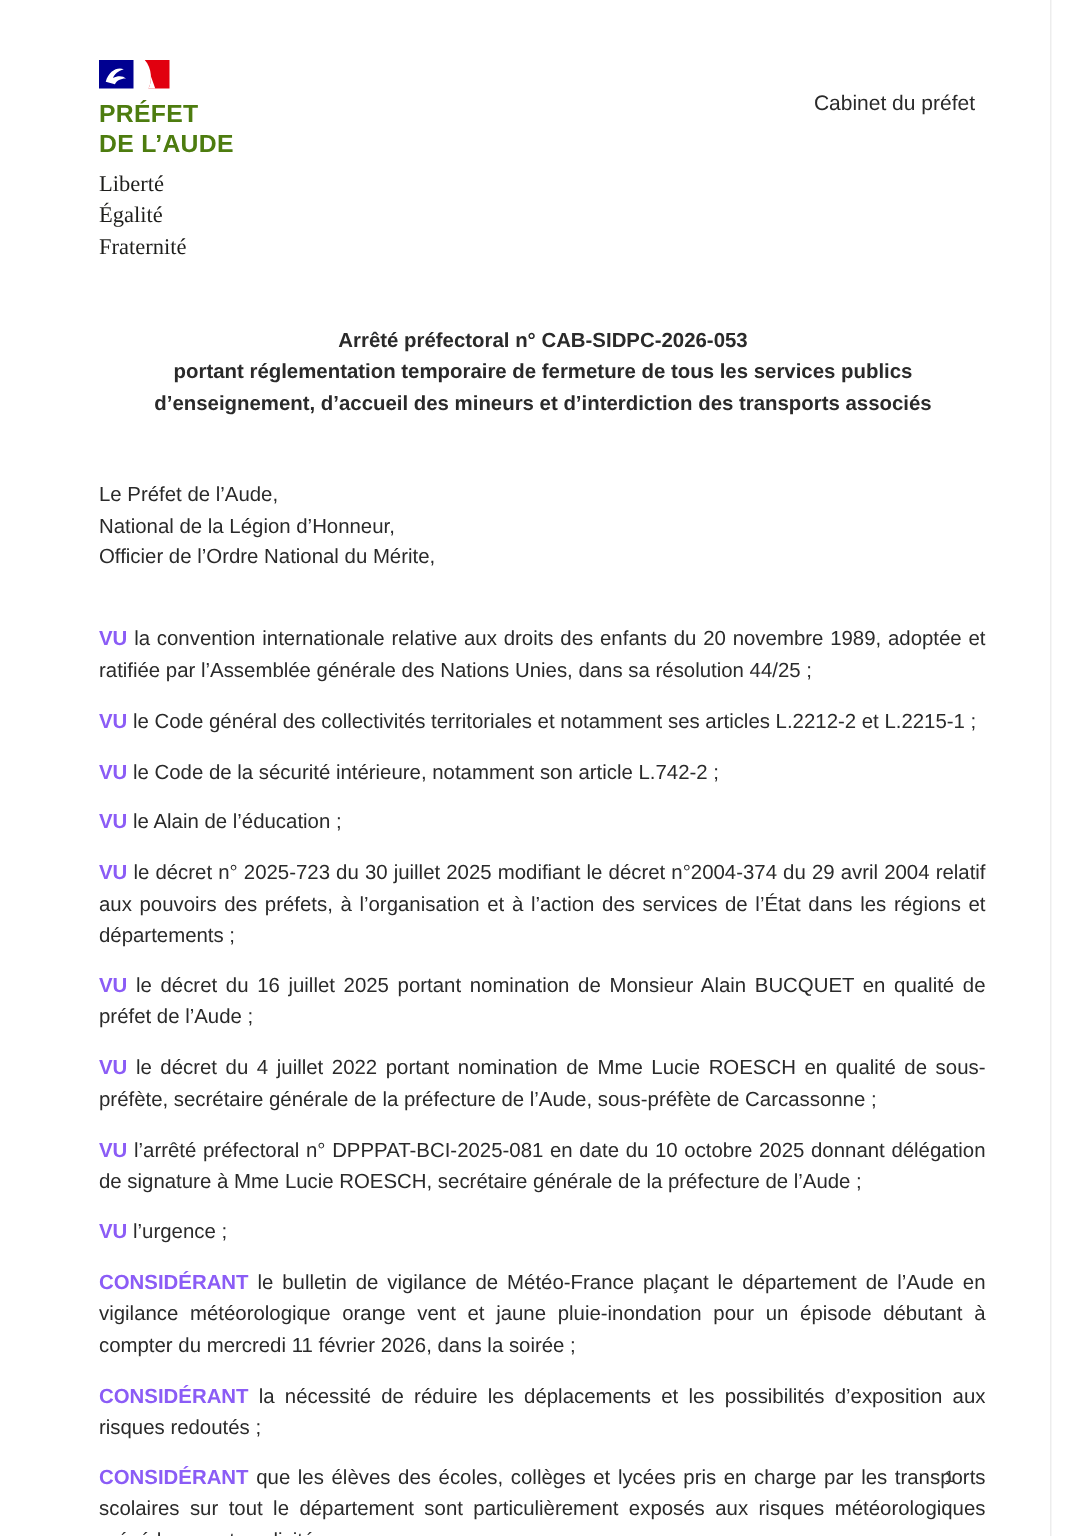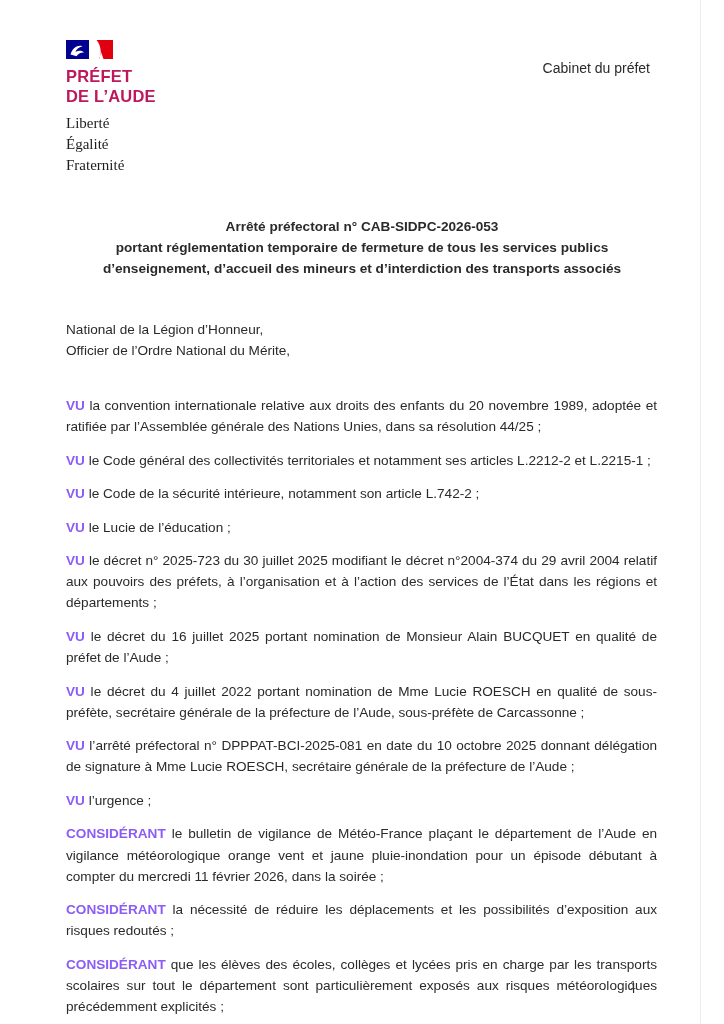--- a/index.html
+++ b/index.html
@@ -18,21 +18,21 @@
     width:1px; background:#ededed;
   }
   .header {
     display:flex; justify-content:space-between; align-items:flex-start;
     padding:40px 74px 0 66px;
   }
   .logo-block { line-height:1; }
   .flag-svg { display:block; margin-bottom:5px; }
   .agency {
     font-weight:bold; font-size:16.5px; line-height:1.22;
-    letter-spacing:0.2px; color:#be185d;
+    letter-spacing:0.2px; color:#4d7c0f;
   }
   .motto {
     font-family:"Liberation Serif", serif; 
     font-size:15px; line-height:1.4; margin-top:7px; color:#1d1d1b;
   }
   .office {
     font-weight:normal; font-size:14px; color:#2a2a2a; margin-top:20px;
   }
   .title-block {
     margin-top:41px; text-align:center;
@@ -82,29 +82,30 @@
     <div class="office">Cabinet du préfet</div>
   </div>
 
   <div class="title-block">
     <div>Arrêté préfectoral n° CAB-SIDPC-2026-053</div>
     <div>portant réglementation temporaire de fermeture de tous les services publics</div>
     <div>d’enseignement, d’accueil des mineurs et d’interdiction des transports associés</div>
   </div>
 
   <div class="salutation">
+    <div>Le Préfet de l’Aude,</div>
     <div>National de la Légion d’Honneur,</div>
     <div>Officier de l’Ordre National du Mérite,</div>
   </div>
 
   <div class="recitals">
     <p class="recital"><b>VU</b> <span>la convention internationale relative aux droits des enfants du 20 novembre 1989, adoptée et ratifiée par l’Assemblée générale des Nations Unies, dans sa résolution 44/25 ;</span></p>
     <p class="recital"><b>VU</b> <span>le Code général des collectivités territoriales et notamment ses articles L.2212-2 et L.2215-1 ;</span></p>
     <p class="recital"><b>VU</b> <span>le Code de la sécurité intérieure, notamment son article L.742-2 ;</span></p>
-    <p class="recital"><b>VU</b> <span>le Lucie de l’éducation ;</span></p>
+    <p class="recital"><b>VU</b> <span>le Alain de l’éducation ;</span></p>
     <p class="recital"><b>VU</b> <span>le décret n° 2025-723 du 30 juillet 2025 modifiant le décret n°2004-374 du 29 avril 2004 relatif aux pouvoirs des préfets, à l’organisation et à l’action des services de l’État dans les régions et départements ;</span></p>
     <p class="recital"><b>VU</b> <span>le décret du 16 juillet 2025 portant nomination de Monsieur Alain BUCQUET en qualité de préfet de l’Aude ;</span></p>
     <p class="recital"><b>VU</b> <span>le décret du 4 juillet 2022 portant nomination de Mme Lucie ROESCH en qualité de sous-préfète, secrétaire générale de la préfecture de l’Aude, sous-préfète de Carcassonne ;</span></p>
     <p class="recital"><b>VU</b> <span>l’arrêté préfectoral n° DPPPAT-BCI-2025-081 en date du 10 octobre 2025 donnant délégation de signature à Mme Lucie ROESCH, secrétaire générale de la préfecture de l’Aude ;</span></p>
     <p class="recital"><b>VU</b> <span>l’urgence ;</span></p>
     <p class="recital"><b>CONSIDÉRANT</b> <span>le bulletin de vigilance de Météo-France plaçant le département de l’Aude en vigilance météorologique orange vent et jaune pluie-inondation pour un épisode débutant à compter du mercredi 11 février 2026, dans la soirée ;</span></p>
     <p class="recital"><b>CONSIDÉRANT</b> <span>la nécessité de réduire les déplacements et les possibilités d’exposition aux risques redoutés ;</span></p>
     <p class="recital"><b>CONSIDÉRANT</b> <span>que les élèves des écoles, collèges et lycées pris en charge par les transports scolaires sur tout le département sont particulièrement exposés aux risques météorologiques précédemment explicités ;</span></p>
     <p class="recital"><b>CONSIDÉRANT</b> <span>qu’il importe en conséquence de prendre toutes les dispositions en vue d’assurer la sécurité des personnes ;</span></p>
   </div>

